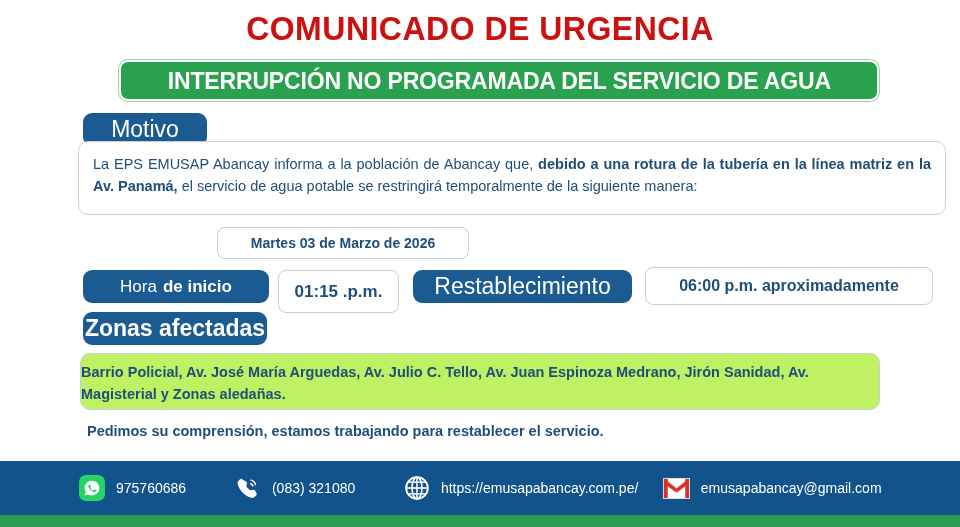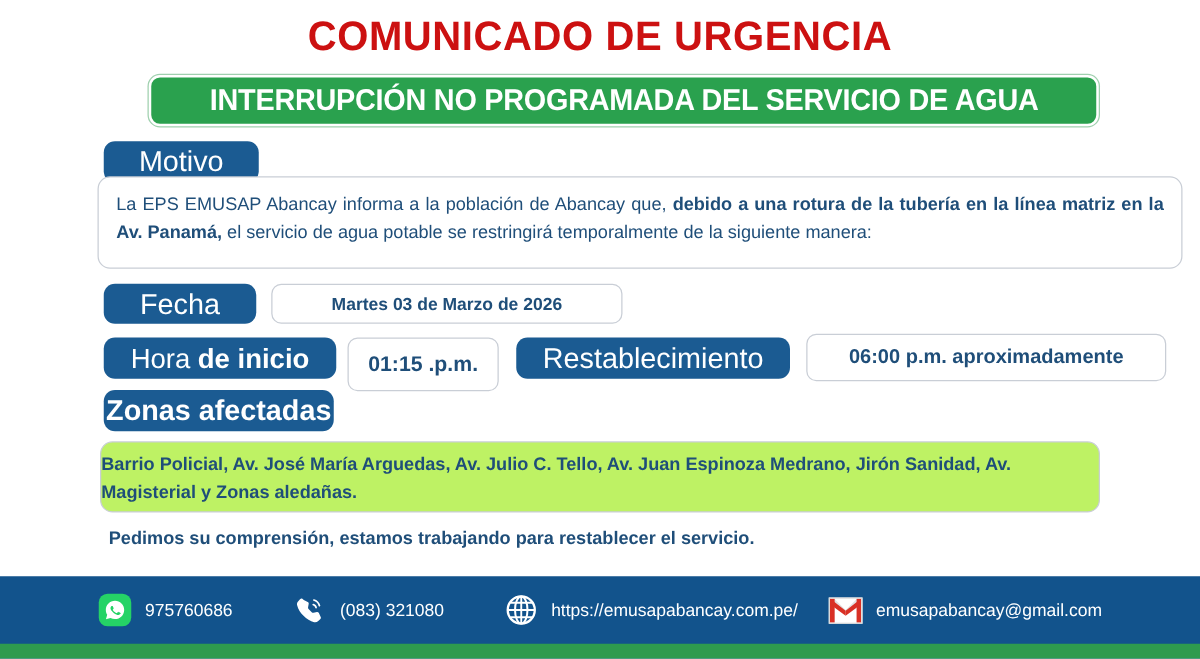--- a/index.html
+++ b/index.html
@@ -87,21 +87,21 @@
     height: 32px;
     font-size: 23px;
     font-weight: 400;
   }
 
   .badge-hora {
     top: 270px;
     left: 83px;
     width: 186px;
     height: 33px;
-    font-size: 22px;
+    font-size: 17px;
   }
   .badge-hora .light { font-weight: 400; }
   .badge-hora .bold { font-weight: bold; margin-left: 6px; }
 
   .badge-restab {
     top: 270px;
     left: 413px;
     width: 219px;
     height: 33px;
     font-size: 23px;
@@ -127,21 +127,21 @@
     align-items: center;
     justify-content: center;
     color: #1f4e79;
     font-weight: bold;
     white-space: nowrap;
   }
 
   .pill-fecha {
     top: 227px;
     left: 217px;
-    width: 281px;
+    width: 252px;
     height: 32px;
     font-size: 14px;
     align-items: center;
   }
 
   .pill-hora {
     top: 270px;
     left: 278px;
     width: 121px;
     height: 43px;
@@ -289,23 +289,20 @@
   <div class="badge badge-motivo">
     <span>Motivo</span>
   </div>
 
   <div class="motivo-box">
     <div class="motivo-text">
       <span>La EPS EMUSAP Abancay informa a la población de Abancay que, </span><b>debido a una rotura de la tubería  en la línea matriz en la Av. Panamá,</b><span> el servicio de agua potable  se restringirá  temporalmente de la siguiente manera:</span>
     </div>
   </div>
 
-  <div class="badge badge-fecha">
-    <span>Fecha</span>
-  </div>
   <div class="pill pill-fecha">
     <span>Martes 03 de Marzo de 2026</span>
   </div>
 
   <div class="badge badge-hora">
     <span class="light">Hora</span>
       <span class="bold">de inicio</span>
   </div>
   <div class="pill pill-hora">
     <span>01:15 .p.m.</span>

